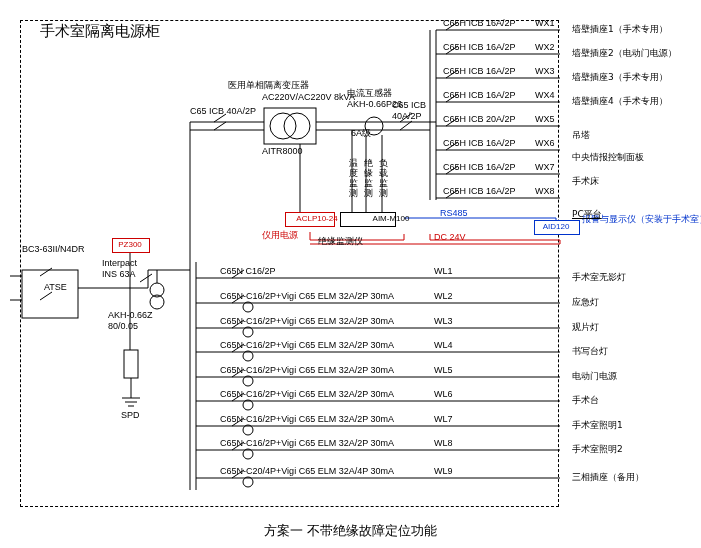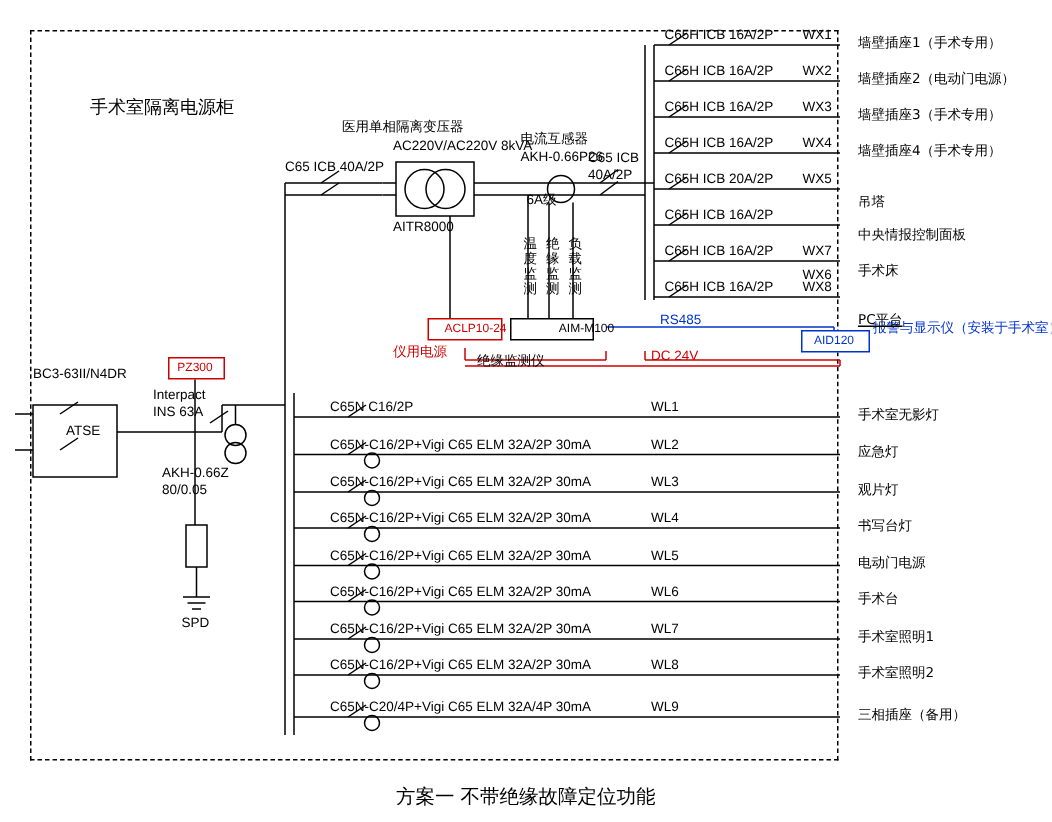--- a/index.html
+++ b/index.html
@@ -175,21 +175,21 @@
       <circle cx="248" cy="454" r="5"></circle>
       <line x1="520" y1="450" x2="560" y2="450"></line>
 
       <line x1="196" y1="478" x2="520" y2="478"></line>
         <line x1="232" y1="478" x2="244" y2="470"></line>
       <circle cx="248" cy="482" r="5"></circle>
       <line x1="520" y1="478" x2="560" y2="478"></line>
     </g>
   </svg>
 
-  <div class="lbl cn" style="left:60px;top:26px;font-size:12px;margin-top:40px;">手术室隔离电源柜</div>
+  <div class="lbl cn" style="left:40px;top:26px;font-size:15px;">手术室隔离电源柜</div>
 
   <div class="lbl cn" style="left:228px;top:80px;">医用单相隔离变压器</div>
   <div class="lbl" style="left:224px;top:92px;margin-left:38px;">AC220V/AC220V 8kVA</div>
   <div class="lbl" style="left:262px;top:146px;">AITR8000</div>
 
   <div class="lbl" style="left:190px;top:106px;">C65 ICB 40A/2P</div>
 
   <div class="lbl cn" style="left:347px;top:88px;">电流互感器</div>
   <div class="lbl" style="left:347px;top:99px;">AKH-0.66P26</div>
   <div class="lbl" style="left:351px;top:128px;">6A级</div>
@@ -244,21 +244,21 @@
 
     <div class="lbl" style="left:443px;top:90px;">C65H ICB 16A/2P</div>
     <div class="lbl" style="left:535px;top:90px;">WX4</div>
     <div class="lbl cn" style="left:572px;top:96px;">墙壁插座4（手术专用）</div>
 
     <div class="lbl" style="left:443px;top:114px;">C65H ICB 20A/2P</div>
     <div class="lbl" style="left:535px;top:114px;">WX5</div>
     <div class="lbl cn" style="left:572px;top:130px;">吊塔</div>
 
     <div class="lbl" style="left:443px;top:138px;">C65H ICB 16A/2P</div>
-    <div class="lbl" style="left:535px;top:138px;margin-top:40px;">WX6</div>
+    <div class="lbl" style="left:535px;top:138px;">WX6</div>
     <div class="lbl cn" style="left:572px;top:152px;">中央情报控制面板</div>
 
     <div class="lbl" style="left:443px;top:162px;">C65H ICB 16A/2P</div>
     <div class="lbl" style="left:535px;top:162px;">WX7</div>
     <div class="lbl cn" style="left:572px;top:176px;">手术床</div>
 
     <div class="lbl" style="left:443px;top:186px;">C65H ICB 16A/2P</div>
     <div class="lbl" style="left:535px;top:186px;">WX8</div>
     <div class="lbl cn" style="left:572px;top:209px;text-decoration:underline;">PC平台</div>
   </div>

